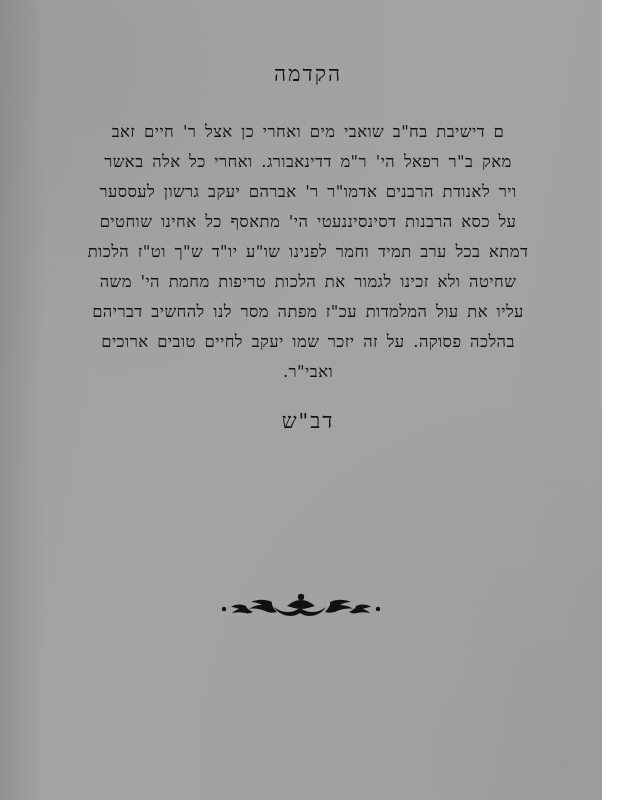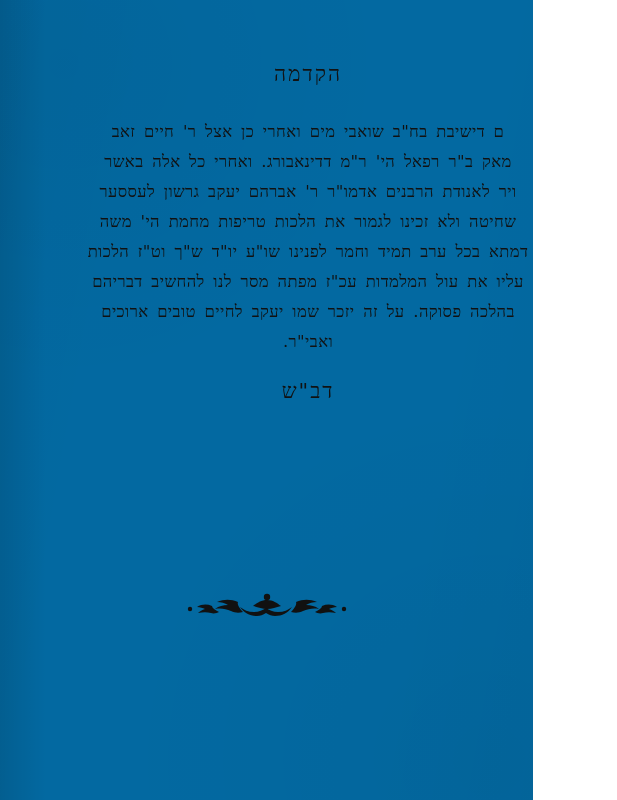--- a/index.html
+++ b/index.html
@@ -10,23 +10,23 @@
   }
   body {
     width: 617px;
     height: 800px;
     overflow: hidden;
     font-family: "DejaVu Sans", sans-serif;
   }
 
   #page {
     position: relative;
-    width: 533px;
+    width: 602px;
     height: 800px;
-    background: #0369a1;
+    background: #a3a3a3;
     box-sizing: border-box;
   }
 
   
   #page::before {
     content: "";
     position: absolute;
     inset: 0;
     background:
       radial-gradient(circle at 12% 8%, rgba(0,0,0,0.035) 0%, rgba(0,0,0,0) 38%),
@@ -113,22 +113,23 @@
   <div id="scan-gutter"></div>
 
   <div id="text-block">
 
     <h1 id="doc-title">הקדמה</h1>
 
     <div id="body-text">
       <span class="para-line">ם דישיבת בח"ב שואבי מים ואחרי כן אצל ר' חיים זאב</span>
       <span class="para-line">מאק ב"ר רפאל הי' ר"מ דדינאבורג. ואחרי כל אלה באשר</span>
       <span class="para-line">ויר לאנודת הרבנים אדמו"ר ר' אברהם יעקב גרשון לעססער</span>
+      <span class="para-line">על כסא הרבנות דסינסיננעטי הי' מתאסף כל אחינו שוחטים</span>
+      <span class="para-line">דמתא בכל ערב תמיד וחמר לפנינו שו"ע יו"ד ש"ך וט"ז הלכות</span>
       <span class="para-line">שחיטה ולא זכינו לגמור את הלכות טריפות מחמת הי' משה</span>
-      <span class="para-line">דמתא בכל ערב תמיד וחמר לפנינו שו"ע יו"ד ש"ך וט"ז הלכות</span>
       <span class="para-line">עליו את עול המלמדות עכ"ז מפתה מסר לנו להחשיב דבריהם</span>
       <span class="para-line">בהלכה פסוקה. על זה יזכר שמו יעקב לחיים טובים ארוכים</span>
       <span class="para-line">ואבי"ר.</span>
     </div>
 
     <div id="signature">דב"ש</div>
   </div>
 
   <div id="ornament">
     <svg width="170" height="36" viewBox="0 0 170 36" aria-hidden="true">

